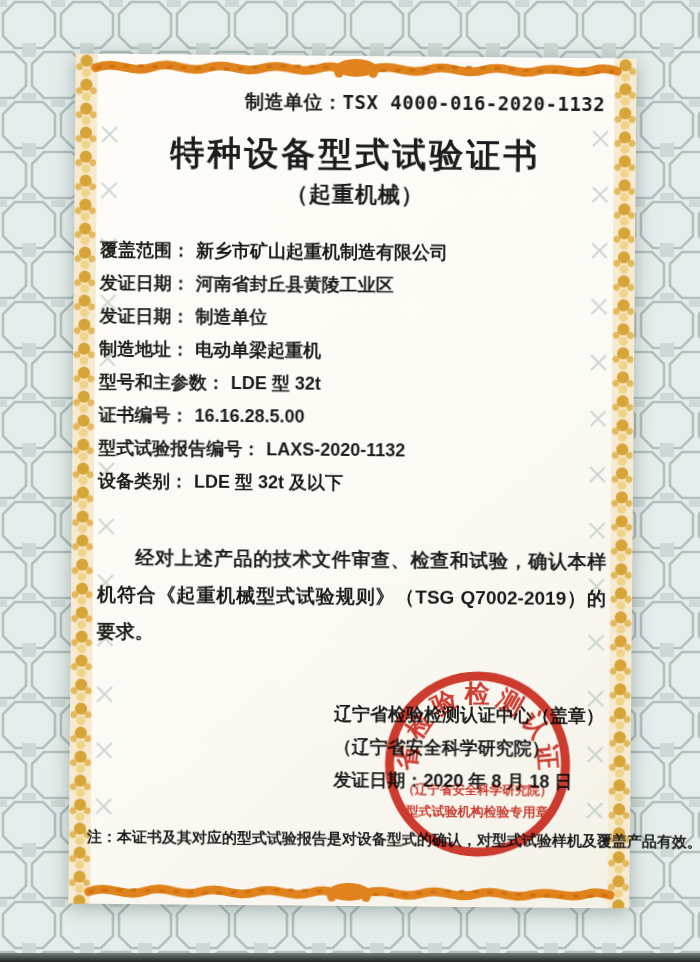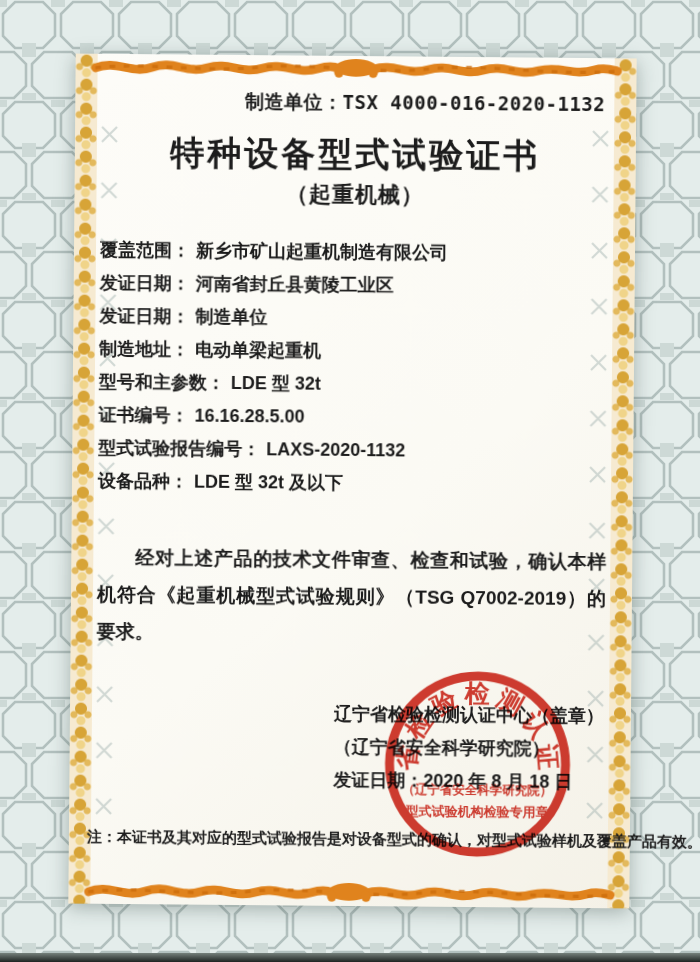--- a/index.html
+++ b/index.html
@@ -175,21 +175,21 @@
       <div class="field-row">
         <span>型号和主参数：</span><span class="value">LDE 型 32t</span>
       </div>
       <div class="field-row">
         <span>证书编号：</span><span class="value">16.16.28.5.00</span>
       </div>
       <div class="field-row">
         <span>型式试验报告编号：</span><span class="value">LAXS-2020-1132</span>
       </div>
       <div class="field-row">
-        <span>设备品种：</span><span class="value">LDE 型 32t 及以下</span>
+        <span>设备类别：</span><span class="value">LDE 型 32t 及以下</span>
       </div>
     </div>
 
     <p class="statement">经对上述产品的技术文件审查、检查和试验，确认本样机符合《起重机械型式试验规则》（TSG Q7002-2019）的要求。</p>
 
     <div class="issuer">
       <div>辽宁省检验检测认证中心（盖章）</div>
       <div>（辽宁省安全科学研究院）</div>
       <div>发证日期：2020 年 8 月 18 日</div>
     </div>

